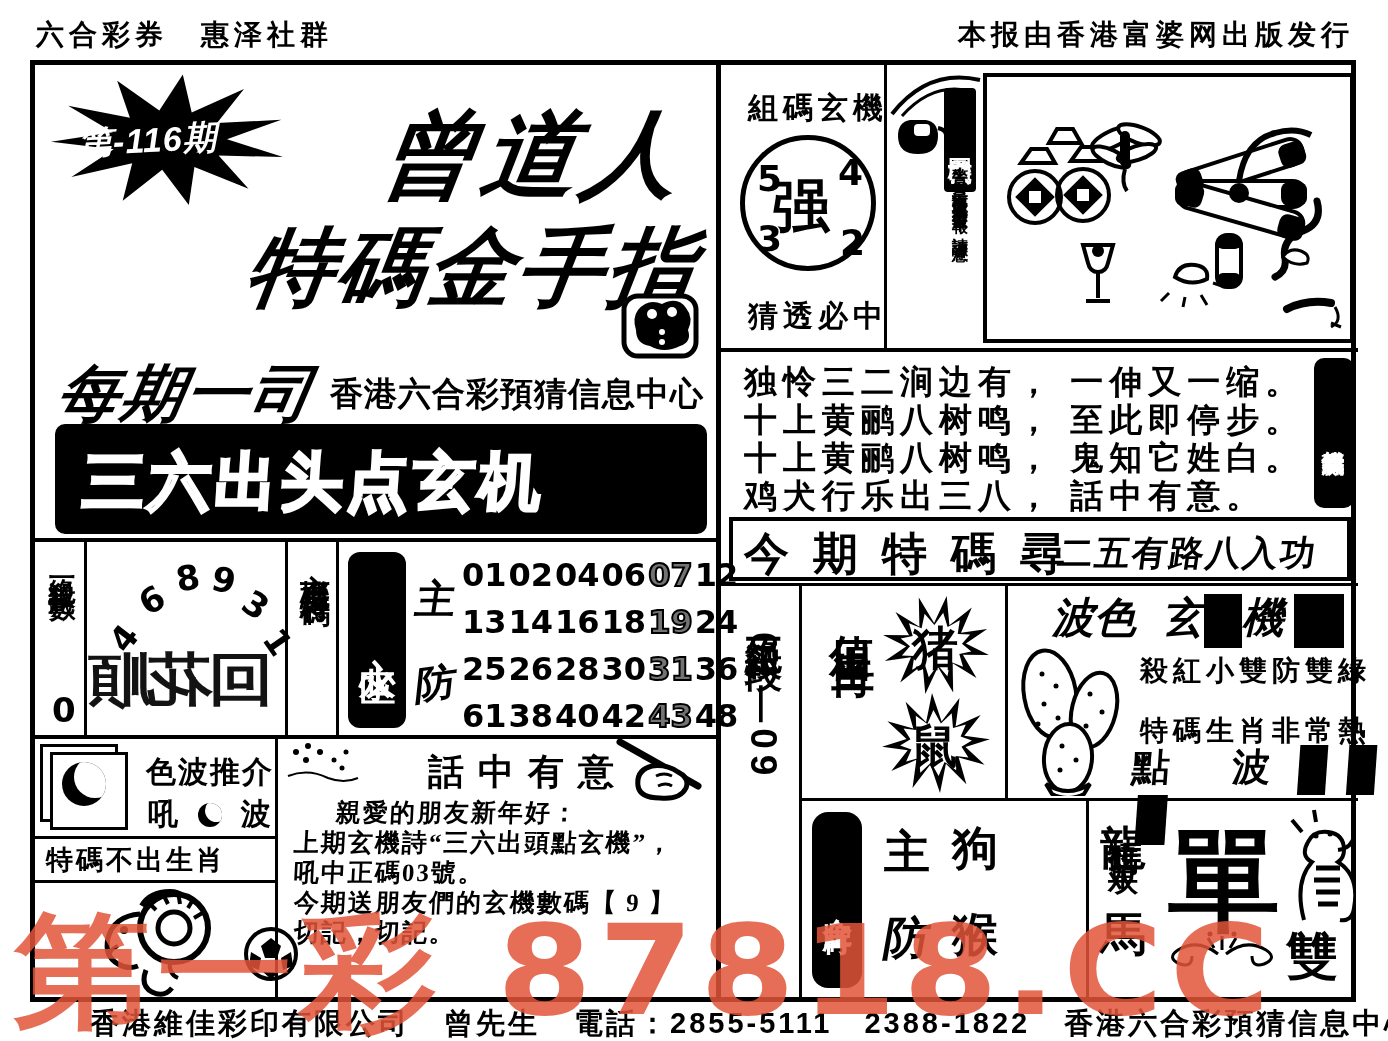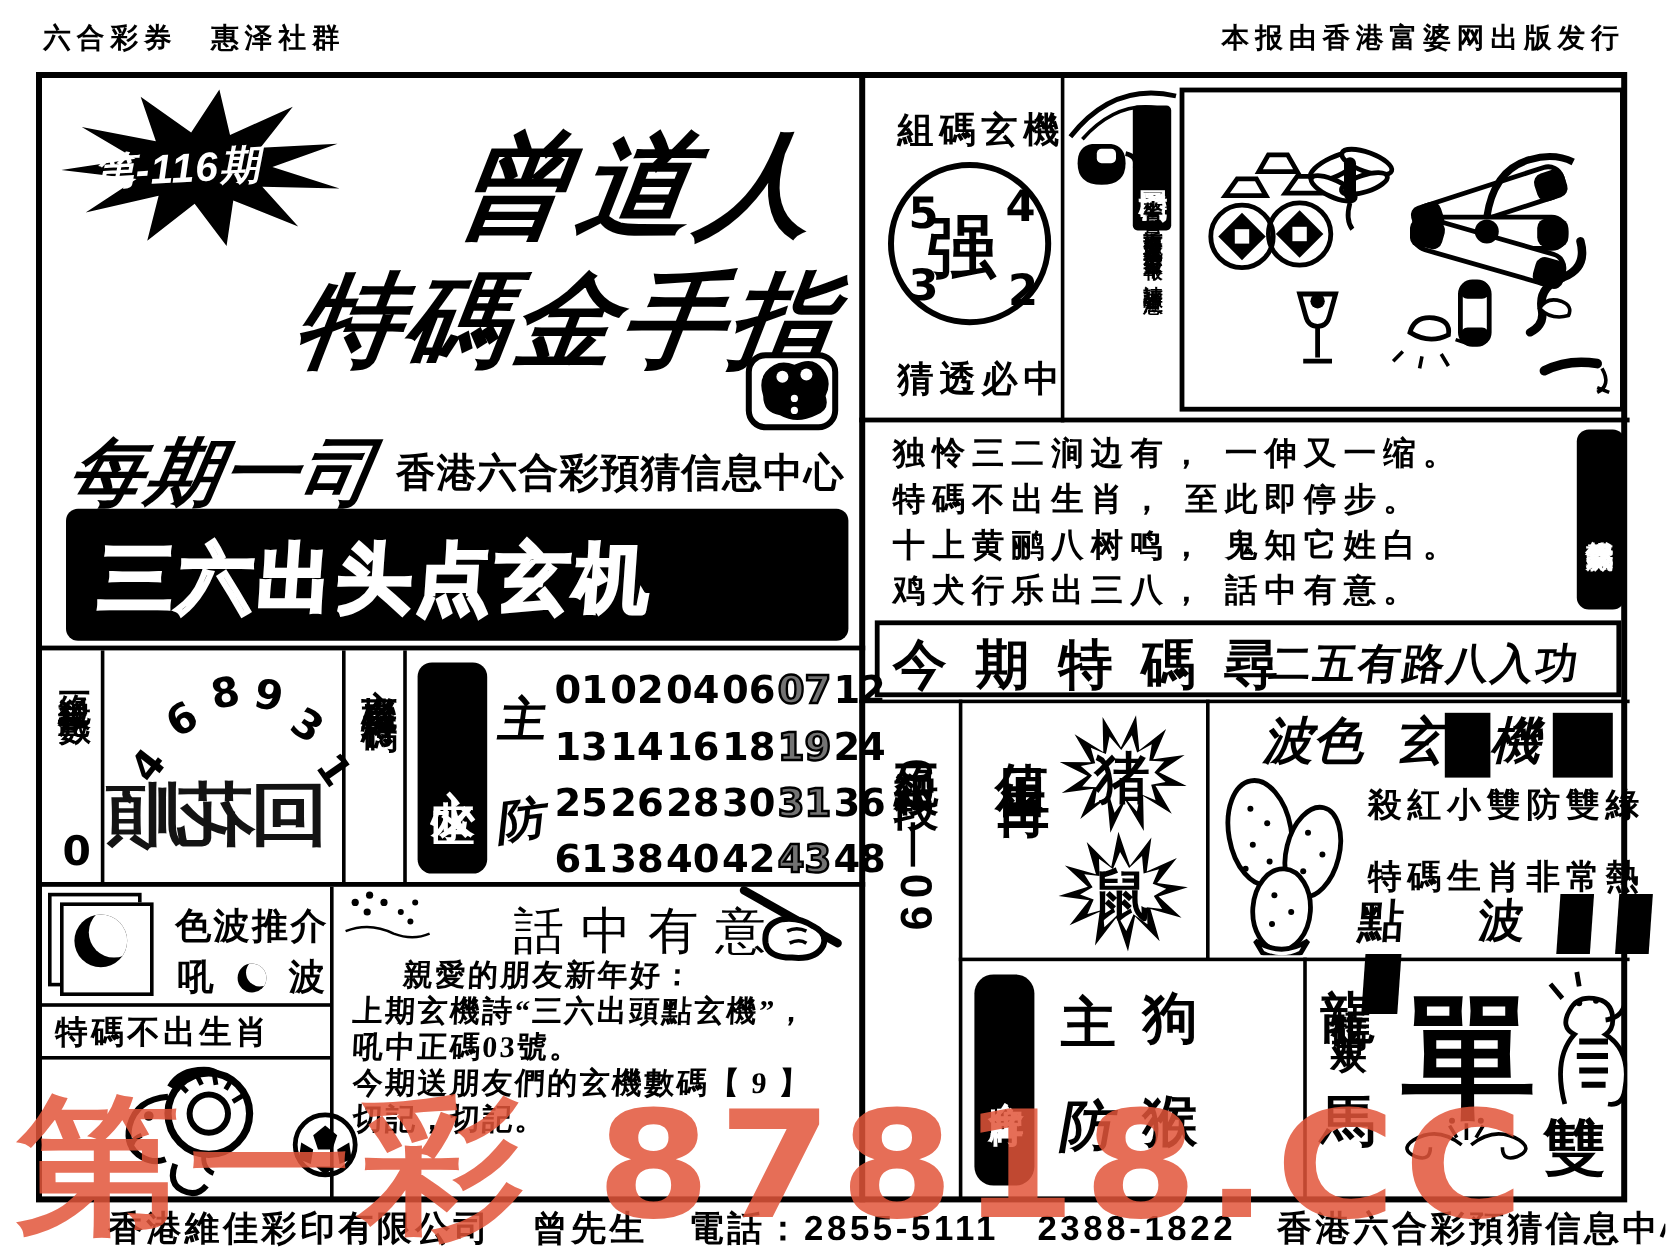--- a/index.html
+++ b/index.html
@@ -5,21 +5,21 @@
   *{margin:0;padding:0;box-sizing:border-box}
   html,body{background:#fff}
   #page{position:relative;width:1388px;height:1041px;background:#fff;overflow:hidden;
         font-family:"Liberation Sans","DejaVu Sans",sans-serif;color:#000}
   .abs{position:absolute}
   .b{font-weight:900}
   .v{writing-mode:vertical-rl;text-orientation:upright}
   .vm{writing-mode:vertical-rl;text-orientation:mixed}
   .line{position:absolute;background:#000}
   
-  .hdr{top:16px;font-size:23px;font-weight:900;letter-spacing:5px}
+  .hdr{top:16px;font-size:28px;font-weight:900;letter-spacing:5px}
   
   .frame{left:30px;top:60px;width:1326px;height:942px;border:5px solid #000}
   
   .issue-num{color:#fff;font-size:34px;font-weight:900;font-style:italic;letter-spacing:1px}
   
   .t1{font-size:95px;font-weight:900;font-style:italic;letter-spacing:6px;transform:skewX(-8deg)}
   .t2{font-size:86px;font-weight:900;font-style:italic;letter-spacing:4px;transform:skewX(-8deg)}
   .slogan{font-size:62px;font-weight:900;font-style:italic;transform:skewX(-10deg);letter-spacing:2px}
   .centername{font-size:33px;font-weight:700;letter-spacing:1px}
   .bigbar{left:55px;top:424px;width:652px;height:110px;background:#000;border-radius:10px}
@@ -42,37 +42,37 @@
   .hw-num{font-size:32px;font-weight:900;text-align:center}
   .hw-num.outline{color:#737373;-webkit-text-stroke:2px #000}
   .hw-num.heavy{letter-spacing:-1px}
   
   .sq{position:absolute;border:3px solid #000;background:#fff}
   .crescent{position:relative;display:inline-block;border-radius:50%;background:#000;overflow:hidden}
   .crescent i{position:absolute;border-radius:50%;background:#fff}
   .cw-title{font-size:30px;font-weight:900;letter-spacing:2px}
   .nz-band{font-size:27px;font-weight:900;letter-spacing:3px}
   
-  .letter-title{font-size:42px;font-weight:400;letter-spacing:14px}
+  .letter-title{font-size:36px;font-weight:700;letter-spacing:14px}
   .letter-line{position:absolute;font-size:25px;font-weight:700;font-family:"Liberation Serif","DejaVu Serif",serif;
       letter-spacing:2px;white-space:nowrap;transform:skewX(-3deg)}
   
   .gc-title{font-size:30px;font-weight:900;letter-spacing:5px}
   .gc-circle{left:740px;top:135px;width:136px;height:136px;border:5px solid #000;border-radius:50%}
   .gc-center{font-size:58px;font-weight:900}
   .gc-corner{position:absolute;font-size:36px;font-weight:900;font-family:"DejaVu Sans",sans-serif}
   .gc-foot{font-size:30px;font-weight:900;letter-spacing:5px}
   .mg-label{left:944px;top:88px;width:32px;height:104px;background:#000;border-radius:4px;
       display:flex;align-items:center;justify-content:center;position:absolute}
   .mg-label span{color:#fff;font-size:24px;font-weight:900;writing-mode:vertical-rl;text-orientation:upright}
   .warn{right:413px;top:155px;height:196px;font-size:16px;font-weight:700;line-height:30px;
       writing-mode:vertical-rl;text-orientation:upright;letter-spacing:2px}
   .illu-box{left:983px;top:73px;width:371px;height:270px;border:4px solid #000}
   
-  .poem-line{position:absolute;font-size:27px;font-weight:700;letter-spacing:6px;white-space:nowrap;
+  .poem-line{position:absolute;font-size:33px;font-weight:700;letter-spacing:6px;white-space:nowrap;
       font-family:"Liberation Serif","DejaVu Serif",serif}
   .poem-tag{left:1314px;top:358px;width:40px;height:150px;background:#000;border-radius:10px;
       display:flex;align-items:center;justify-content:center;position:absolute}
   .poem-tag span{color:#fff;font-size:23px;font-weight:900;writing-mode:vertical-rl;text-orientation:upright}
   
   .ss-box{left:729px;top:517px;width:622px;height:64px;border:4px solid #000}
   .ss-title{font-size:45px;font-weight:900;letter-spacing:24px}
   .ss-hint{font-size:35px;font-weight:900;transform:skewX(-8deg);letter-spacing:2px}
   
   .kseg{font-size:37px;font-weight:900;letter-spacing:6px}
@@ -318,21 +318,21 @@
       <path d="M182 216 l-8 8 M198 220 l-2 10 M214 218 l6 10 M226 206 l12 4" stroke="#000" stroke-width="3"></path>
       <path d="M296 180 q6 -10 18 -6 q10 4 6 12 q-14 4 -24 -6z" fill="#fff" stroke="#000" stroke-width="3"></path>
 
       <path d="M300 232 q20 -10 44 -6" stroke="#000" stroke-width="8" stroke-linecap="round" fill="none"></path>
       <path d="M348 230 q8 14 -4 20 M344 246 l10 4" stroke="#000" stroke-width="3" fill="none"></path>
     </svg>
   </div>
   <div class="line" style="left:716px;top:348px;width:642px;height:4px"></div>
 
   <div class="poem-line" style="left:744px;top:360px">独怜三二涧边有， 一伸又一缩。</div>
-  <div class="poem-line" style="left:744px;top:398px">特碼不出生肖， 至此即停步。</div>
+  <div class="poem-line" style="left:744px;top:398px">十上黄鹂八树鸣， 至此即停步。</div>
   <div class="poem-line" style="left:744px;top:436px">十上黄鹂八树鸣， 鬼知它姓白。</div>
   <div class="poem-line" style="left:744px;top:474px">鸡犬行乐出三八， 話中有意。</div>
   <div class="poem-tag">
     <span>贏錢錦囊</span>
   </div>
 
   <div class="abs ss-box"></div>
   <div class="abs ss-title" style="left:744px;top:524px">今期特碼尋</div>
   <div class="abs ss-hint" style="left:1058px;top:530px">二五有路八入功</div>
 

